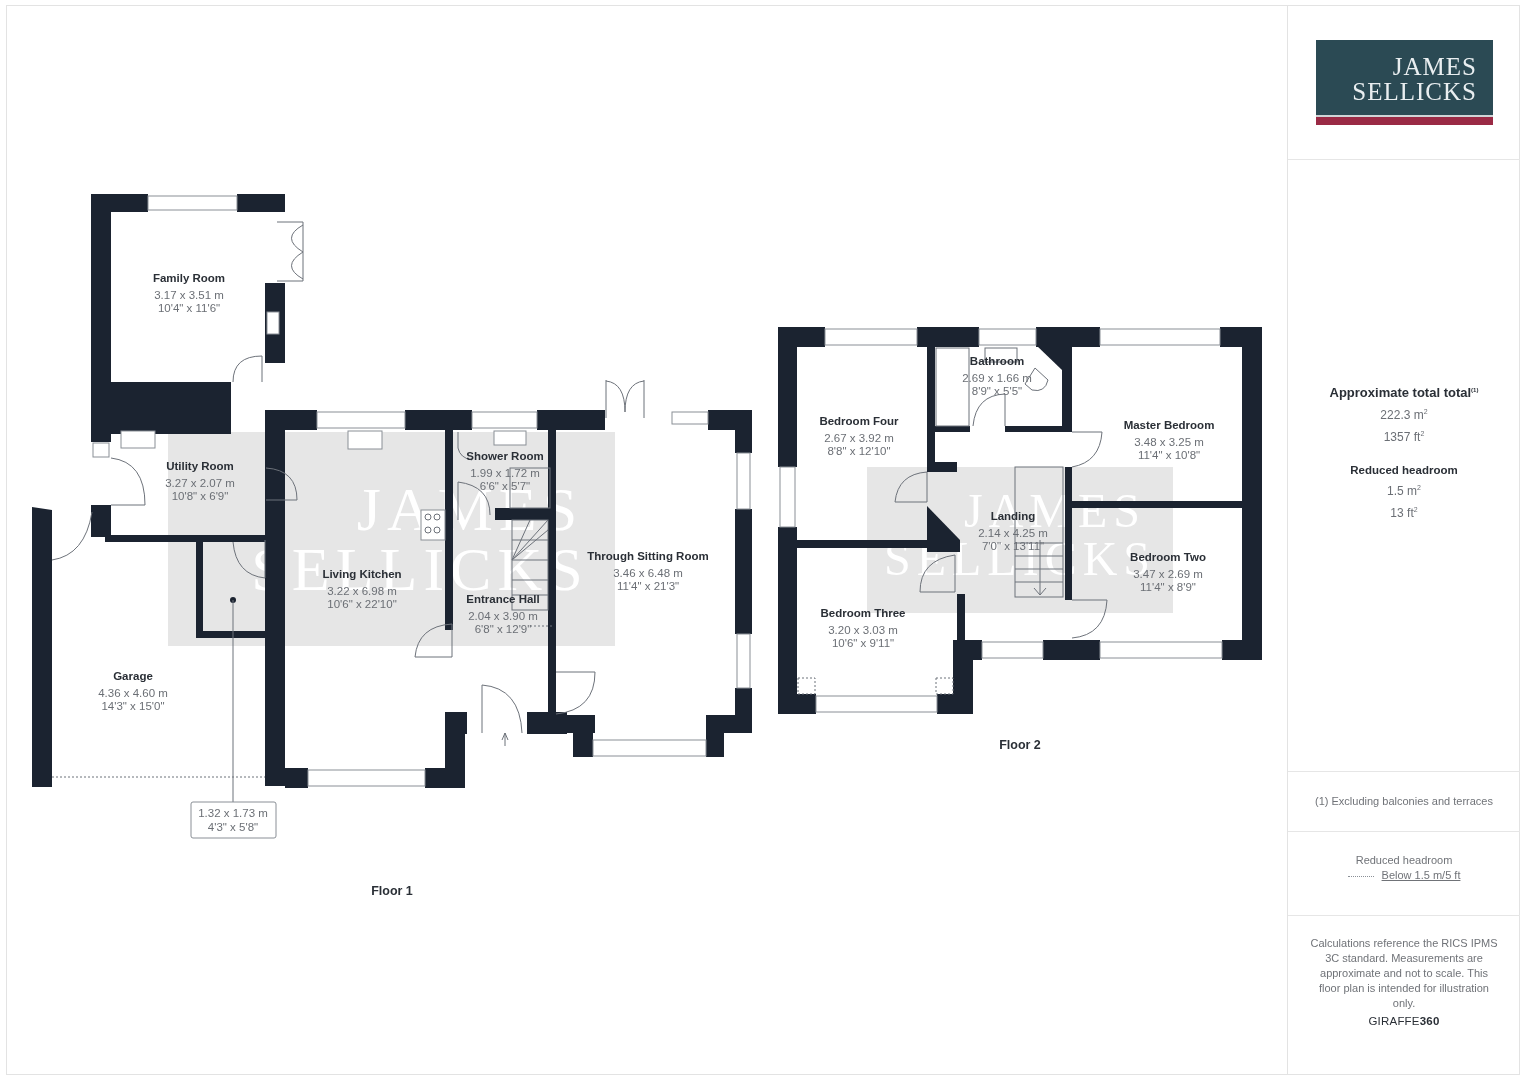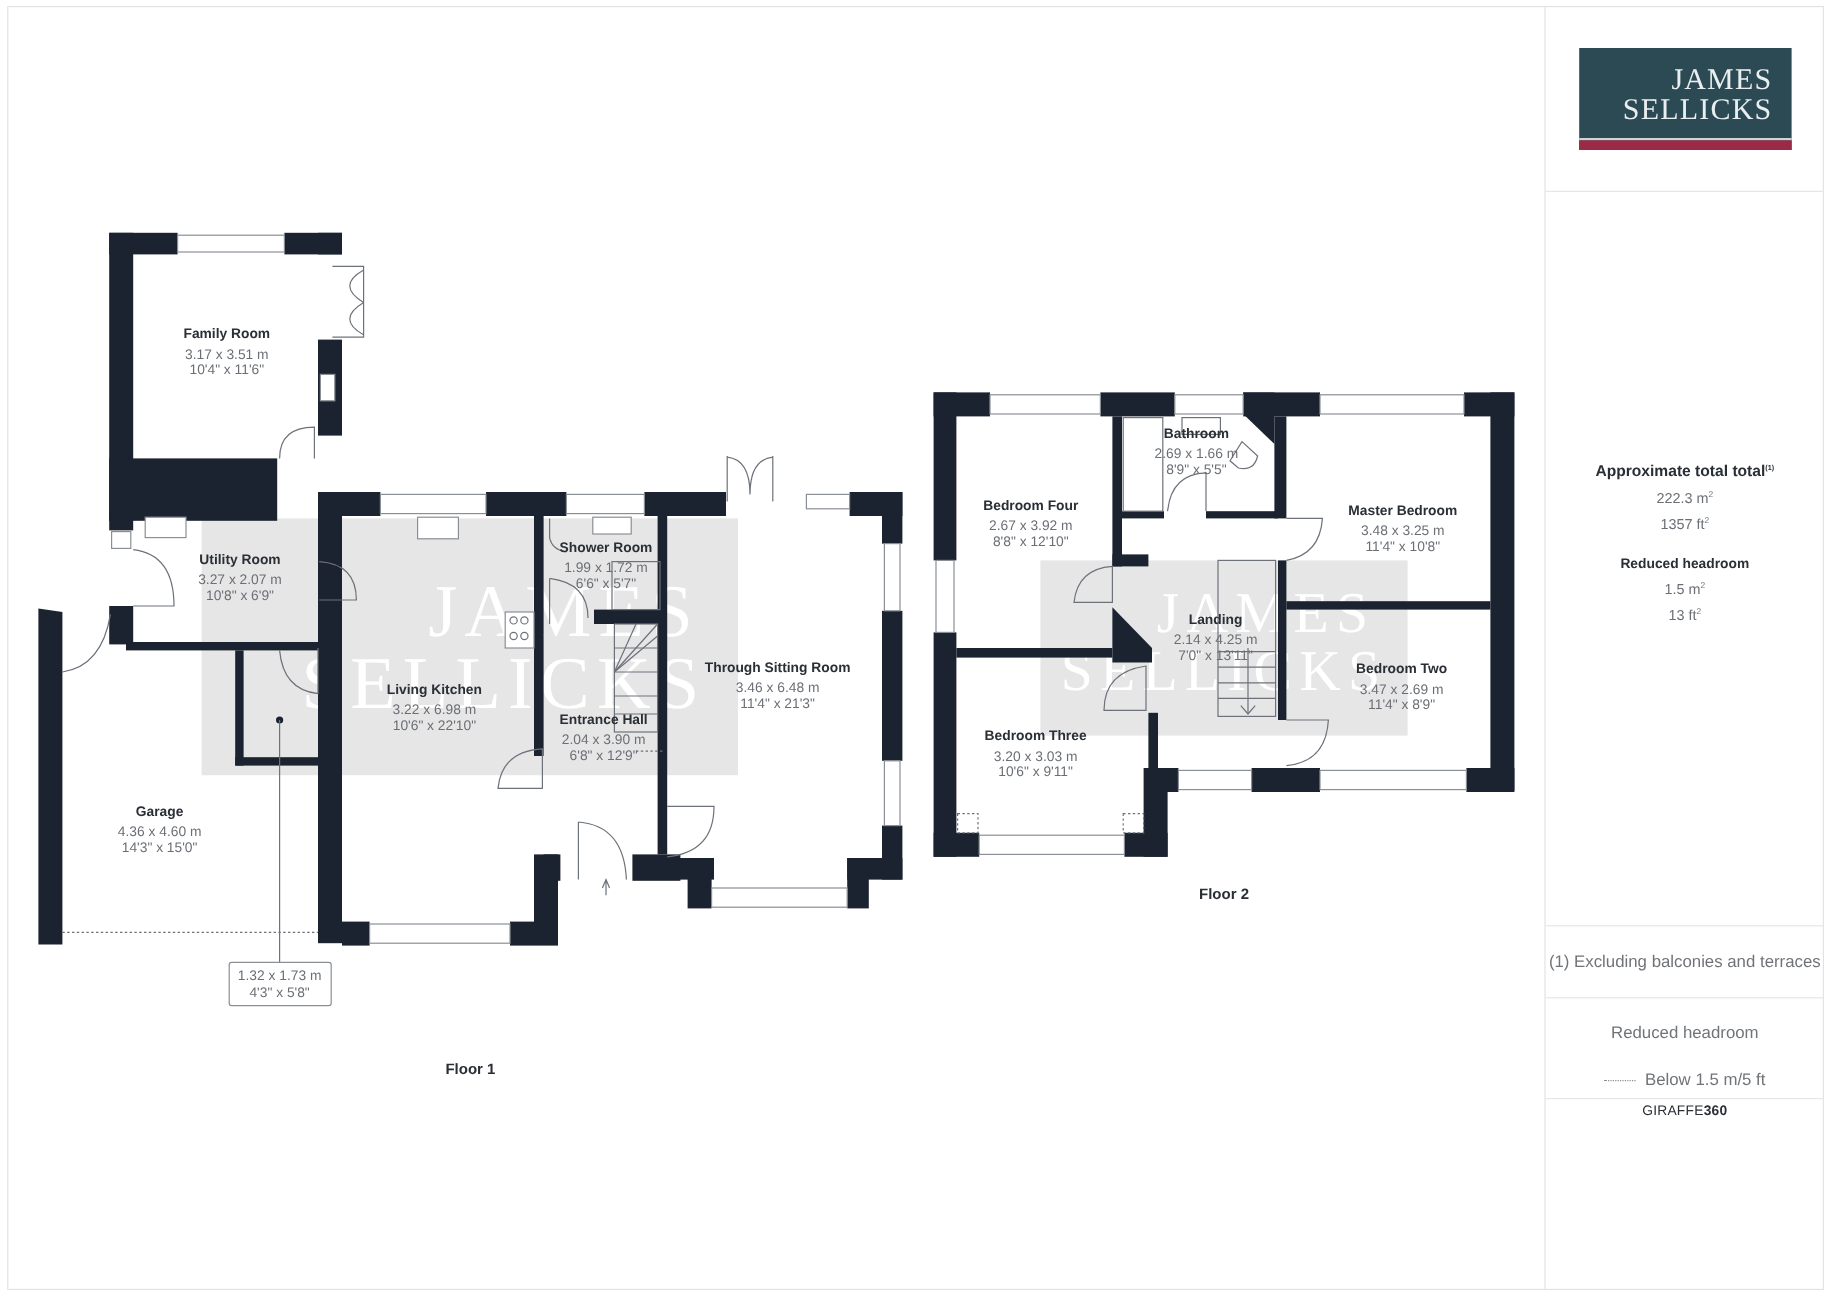--- a/index.html
+++ b/index.html
@@ -13,21 +13,21 @@
   .logo { position:absolute; left:28px; top:35px; width:177px; height:85px; background:#2b4a54; }
   .logo .bar { position:absolute; left:0; right:0; bottom:0; height:8px; background:#9a2a45; }
   .logo .gap { position:absolute; left:0; right:0; bottom:8px; height:2px; background:#cfd4d6; }
   .logo .t { position:absolute; right:16px; font-family:"Liberation Serif","DejaVu Serif",serif;
              color:#e9eef0; font-size:25px; letter-spacing:1px; line-height:25px; text-align:right; }
   .area-title { font-weight:bold; font-size:13px; color:#2a2f36; margin-top:0; }
   .area-title sup { font-size:6px; }
   .val { font-size:12px; color:#6b6f75; margin-top:8px; }
   .val sup { font-size:7px; }
   .sub-title { font-weight:bold; font-size:11.5px; color:#2a2f36; }
-  .note { font-size:14px; color:#707378; line-height:15px; }
+  .note { font-size:11px; color:#707378; line-height:15px; }
   .brand { font-size:11.5px; color:#2a2f36; letter-spacing:0.2px; }
   .brand b { font-weight:bold; }
   svg text { font-family:"Liberation Sans", sans-serif; }
   .rn { font-weight:bold; font-size:11.5px; fill:#2a2f36; text-anchor:middle; }
   .rd { font-size:11.5px; fill:#6b6f75; text-anchor:middle; }
   .fl { font-weight:bold; font-size:12.5px; fill:#2a2f36; text-anchor:middle; }
   .wm { font-family:"Liberation Serif","DejaVu Serif",serif; fill:#ffffff; text-anchor:middle; letter-spacing:6px; }
 </style>
 </head>
 <body>
@@ -318,23 +318,24 @@
       <div class="val"><span>13 ft</span><sup>2</sup></div>
     </div>
   </div>
 
   <div class="sec" style="top:767px;height:60px;">
     <div class="note" style="padding-top:22px;">(1) Excluding balconies and terraces</div>
   </div>
 
   <div class="sec" style="top:827px;height:84px;">
     <div class="note" style="padding-top:21px;">Reduced headroom</div>
-    <div class="note" style="margin-top:24px;">
+    <div class="note" style="margin-top:0;text-decoration:underline;">
       <span style="display:inline-block;width:26px;border-top:1px dotted #8a8f96;vertical-align:middle;margin-right:8px;"></span><span>Below 1.5 m/5 ft</span>
     </div>
   </div>
 
   <div class="sec" style="top:911px;height:159px;border-bottom:none;">
+    <div class="note" style="padding:20px 22px 0 22px;">Calculations reference the RICS IPMS 3C standard. Measurements are approximate and not to scale. This floor plan is intended for illustration only.</div>
     <div class="brand" style="margin-top:4px;">
       <span>GIRAFFE</span><b>360</b>
     </div>
   </div>
 </div>
 
 </body></html>

